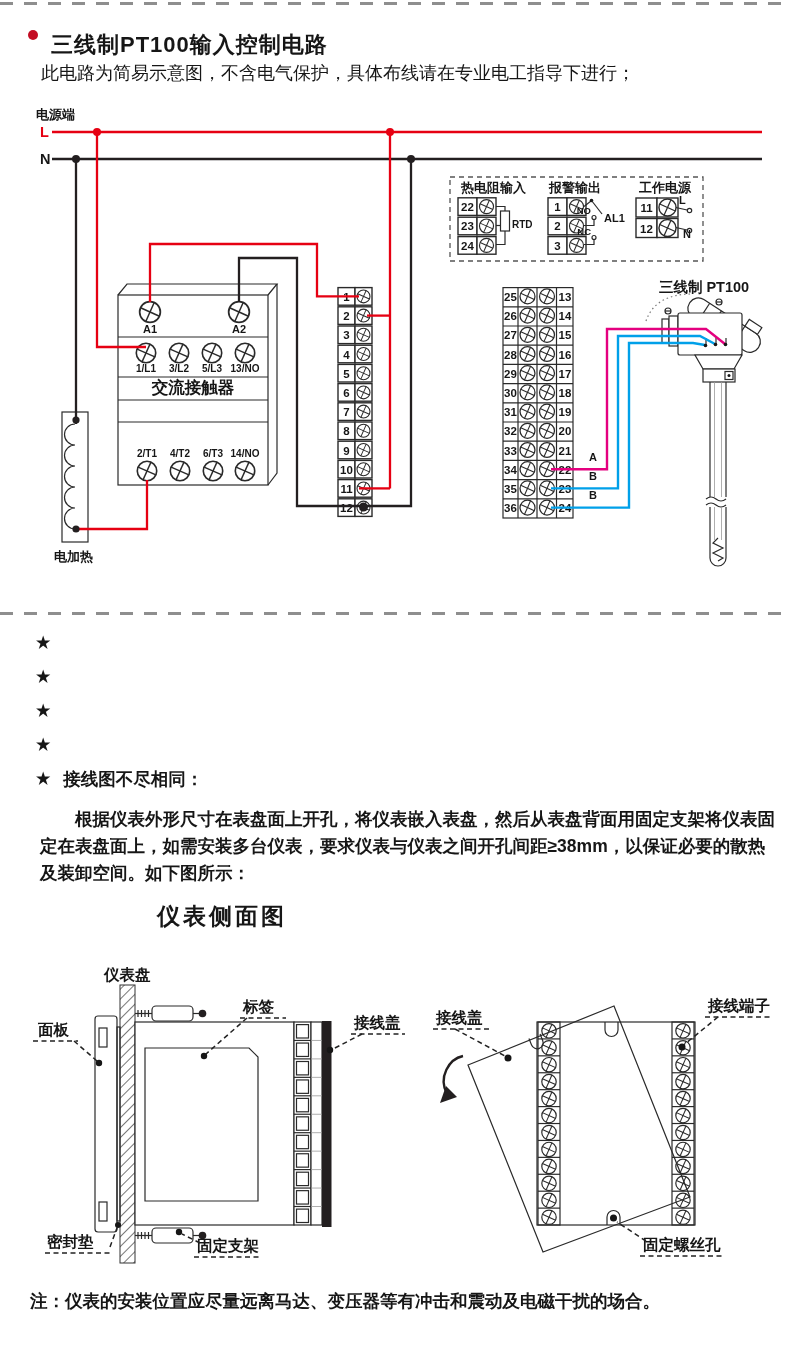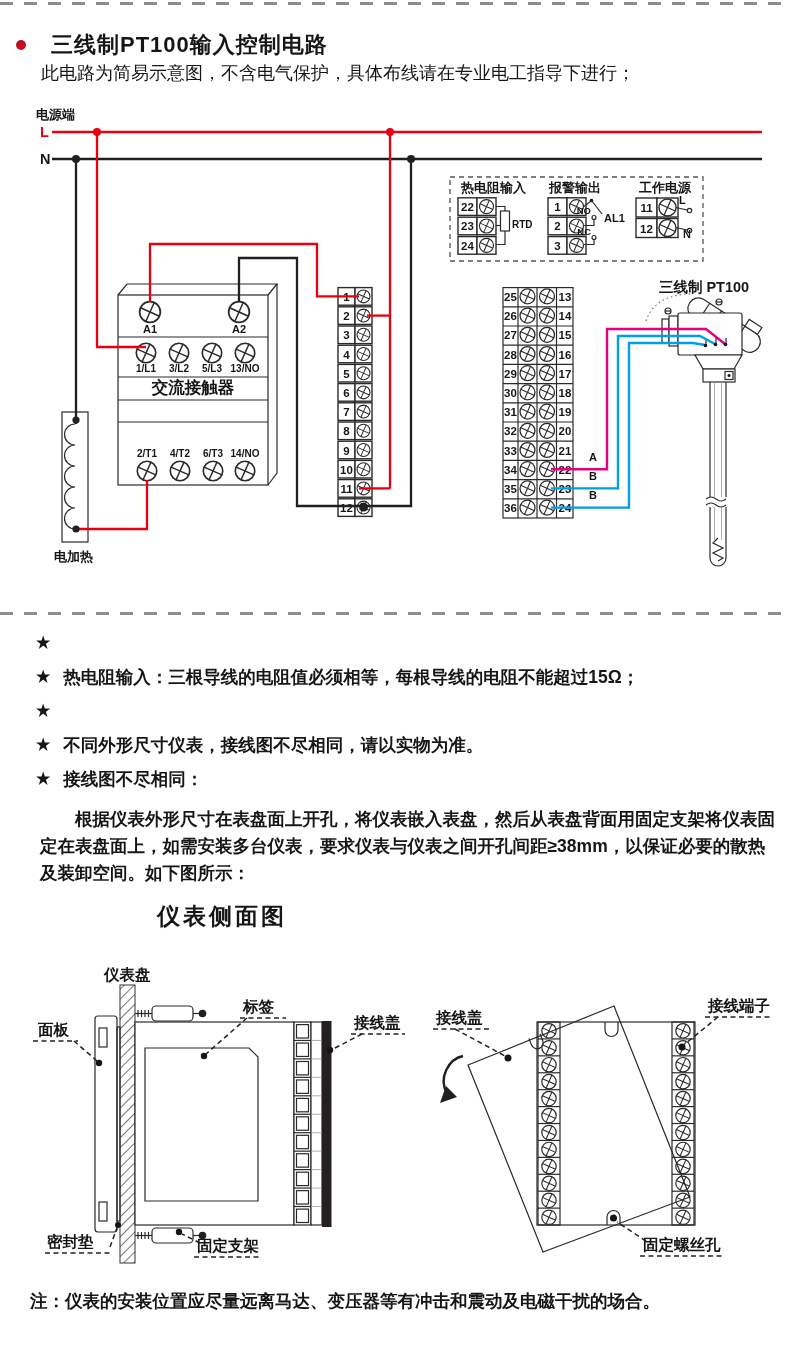--- a/index.html
+++ b/index.html
@@ -2,21 +2,21 @@
 <html style="--live: #e60012; --neu: #231f20; --wa: #e4007f; --wb: #00a0e9; --bullet: #c30d23;"><head>
 <meta charset="utf-8">
 <style>
   html,body{margin:0;padding:0;}
   body{position:relative;width:790px;height:1350px;background:#fff;overflow:hidden;
        font-family:"Liberation Sans",sans-serif;color:#161616;}
   .dash{position:absolute;left:0;width:790px;height:3px;
         background:repeating-linear-gradient(90deg,#8e8e8e 0 13px,transparent 13px 24px);}
   #dash-top{top:2px;}
   #dash-mid{top:612px;}
-  .title-row{position:absolute;left:16px;top:30px;display:flex;align-items:center;gap:25px;}
+  .title-row{position:absolute;left:28px;top:30px;display:flex;gap:13px;}
   .bullet{width:10px;height:10px;border-radius:50%;background:var(--bullet,#c30d23);flex:0 0 auto;}
   h1{margin:0;font-size:22px;font-weight:700;letter-spacing:1px;}
   .subtitle{position:absolute;left:41px;top:61px;font-size:18px;font-weight:400;}
   svg{position:absolute;left:0;}
   #circuit{top:95px;}
   #install{top:945px;}
   .notes{position:absolute;left:36px;top:631px;width:740px;margin:0;padding:0;list-style:none;}
   .notes li{display:flex;align-items:flex-start;height:34px;font-size:17.5px;font-weight:700;}
   .star{margin-right:13px;font-size:16px;line-height:23px;}
   .para{position:absolute;left:40px;top:806px;width:737px;margin:0;font-size:17.5px;
@@ -375,28 +375,26 @@
 </svg>
 
 <div id="dash-mid" class="dash"></div>
 
 <ul class="notes">
   <li>
       <span class="star">★</span>
     </li>
   <li>
       <span class="star">★</span>
-      <span>热电阻输入：三根导线的电阻值必须相等，每根导线的电阻不能超过15Ω；</span>
     </li>
   <li>
       <span class="star">★</span>
     </li>
   <li>
       <span class="star">★</span>
-      <span>不同外形尺寸仪表，接线图不尽相同，请以实物为准。</span>
     </li>
   <li>
       <span class="star">★</span>
       <span>接线图不尽相同：</span>
     </li>
 </ul>
 
 <p class="para">根据仪表外形尺寸在表盘面上开孔，将仪表嵌入表盘，然后从表盘背面用固定支架将仪表固定在表盘面上，如需安装多台仪表，要求仪表与仪表之间开孔间距≥38mm，以保证必要的散热及装卸空间。如下图所示：</p>
 <h2 class="sideview-heading">仪表侧面图</h2>
 

